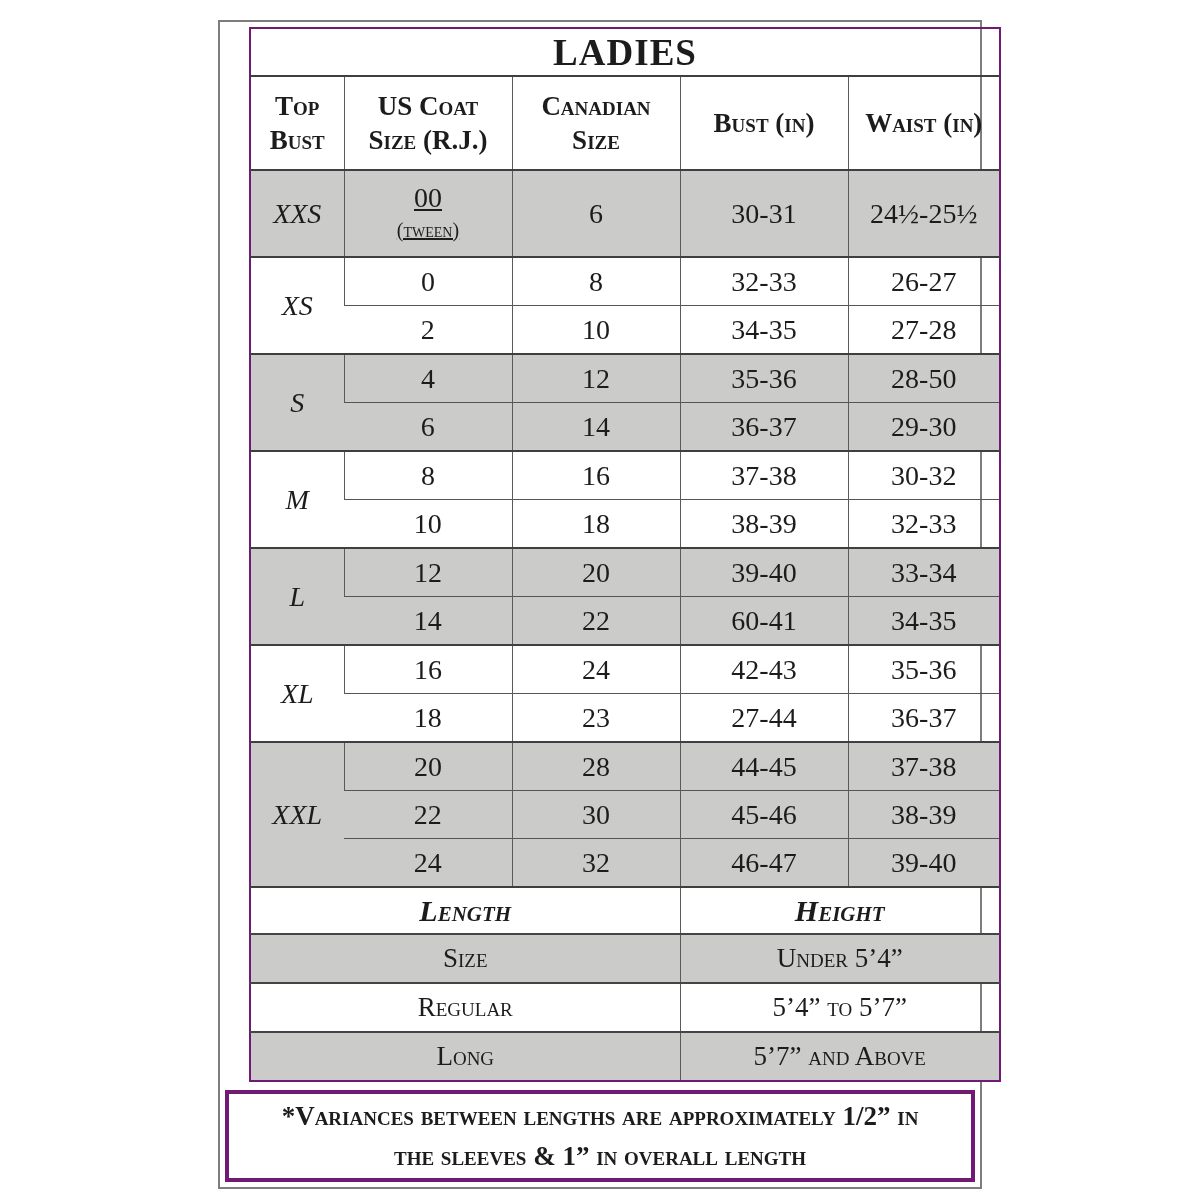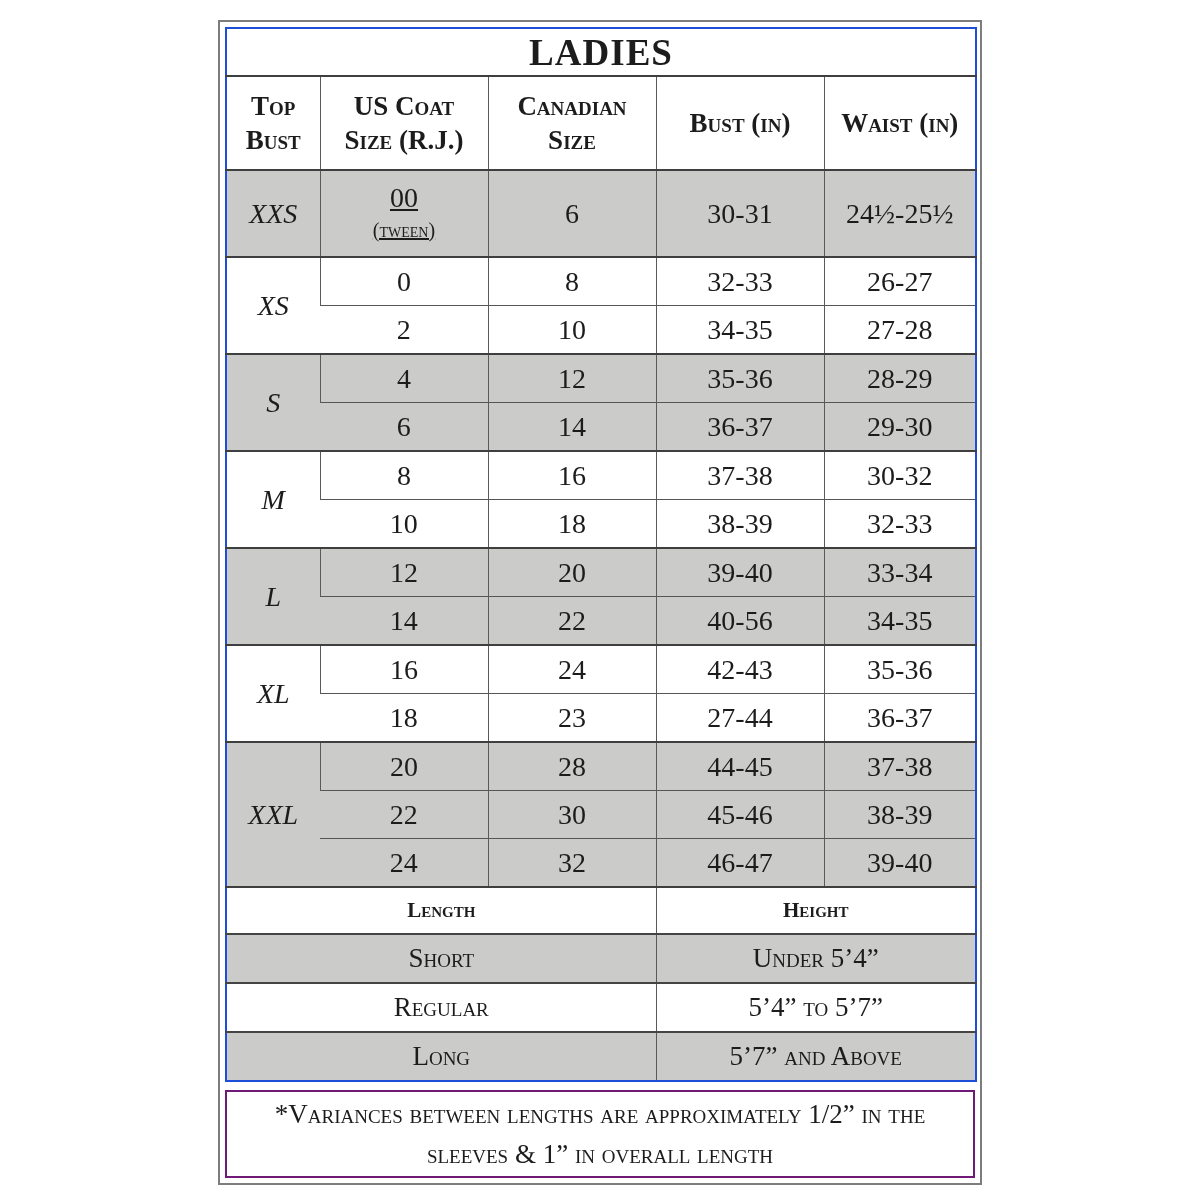--- a/index.html
+++ b/index.html
@@ -15,21 +15,22 @@
     width:764px;
     box-sizing:border-box;
     border:2px solid #7d7d7d;
     padding:5px;
     background:#ffffff;
   }
   table.size-chart{
     width:750px;
     table-layout:fixed;
     border-collapse:collapse;
-    border:2px solid #1d4ed8;
+    border:2px solid #701a75;
+    margin-left:24px;
   }
   table.size-chart td, table.size-chart th{
     border-left:1px solid #5a5a5a;
     text-align:center;
     vertical-align:middle;
     font-weight:normal;
     padding:0;
     overflow:hidden;
   }
   table.size-chart td:first-child, table.size-chart th:first-child{ border-left:none; }
@@ -59,41 +60,42 @@
   tr.sub-row td{ border-top:1px solid #555555; }
   .shaded td, .shaded th{ background:#cbcbc9; }
   .two-line span{ display:block; line-height:32px;text-decoration:underline; }
   .tween-note{ font-variant:small-caps; font-size:20px; }
 
   tr.len-head td{
     height:45px;
     border-top:2px solid #3f3f3f;
     font-variant:small-caps;
     font-weight:bold;
-    font-size:21px;
+    font-size:30px;
+    font-style:italic;
   }
   tr.len-row td{
     height:47px;
     border-top:2px solid #454545;
     font-variant:small-caps;
     font-size:27px;
   }
 
   .footnote-box{
     margin-top:8px;
     width:750px;
     box-sizing:border-box;
-    border:2px solid #701a75;
+    border:4px solid #701a75;
     min-height:80px;
     display:flex;
     align-items:center;
     justify-content:center;
     text-align:center;
     font-variant:small-caps;
-    font-weight:normal;
+    font-weight:bold;
     font-size:27px;
     line-height:40px;
     padding:2px 40px;
   }
 </style>
 </head>
 <body>
 
 <div class="outer-frame">
 
@@ -142,21 +144,21 @@
       <td class="data-cell">10</td>
       <td class="data-cell">34-35</td>
       <td class="data-cell">27-28</td>
     </tr>
 
     <tr class="std-row group-start shaded">
       <th class="size-label" rowspan="2">S</th>
       <td class="data-cell">4</td>
       <td class="data-cell">12</td>
       <td class="data-cell">35-36</td>
-      <td class="data-cell">28-29</td>
+      <td class="data-cell">28-50</td>
     </tr>
     <tr class="std-row sub-row shaded">
       <td class="data-cell">6</td>
       <td class="data-cell">14</td>
       <td class="data-cell">36-37</td>
       <td class="data-cell">29-30</td>
     </tr>
 
     <tr class="std-row group-start">
       <th class="size-label" rowspan="2">M</th>
@@ -175,21 +177,21 @@
     <tr class="std-row group-start shaded">
       <th class="size-label" rowspan="2">L</th>
       <td class="data-cell">12</td>
       <td class="data-cell">20</td>
       <td class="data-cell">39-40</td>
       <td class="data-cell">33-34</td>
     </tr>
     <tr class="std-row sub-row shaded">
       <td class="data-cell">14</td>
       <td class="data-cell">22</td>
-      <td class="data-cell">40-56</td>
+      <td class="data-cell">60-41</td>
       <td class="data-cell">34-35</td>
     </tr>
 
     <tr class="std-row group-start">
       <th class="size-label" rowspan="2">XL</th>
       <td class="data-cell">16</td>
       <td class="data-cell">24</td>
       <td class="data-cell">42-43</td>
       <td class="data-cell">35-36</td>
     </tr>
@@ -218,21 +220,21 @@
       <td class="data-cell">32</td>
       <td class="data-cell">46-47</td>
       <td class="data-cell">39-40</td>
     </tr>
 
     <tr class="len-head">
       <td colspan="3">Length</td>
       <td colspan="2">Height</td>
     </tr>
     <tr class="len-row shaded">
-      <td colspan="3">Short</td>
+      <td colspan="3">Size</td>
       <td colspan="2">Under 5’4”</td>
     </tr>
     <tr class="len-row">
       <td colspan="3">Regular</td>
       <td colspan="2">5’4” to 5’7”</td>
     </tr>
     <tr class="len-row shaded">
       <td colspan="3">Long</td>
       <td colspan="2">5’7” and Above</td>
     </tr>

